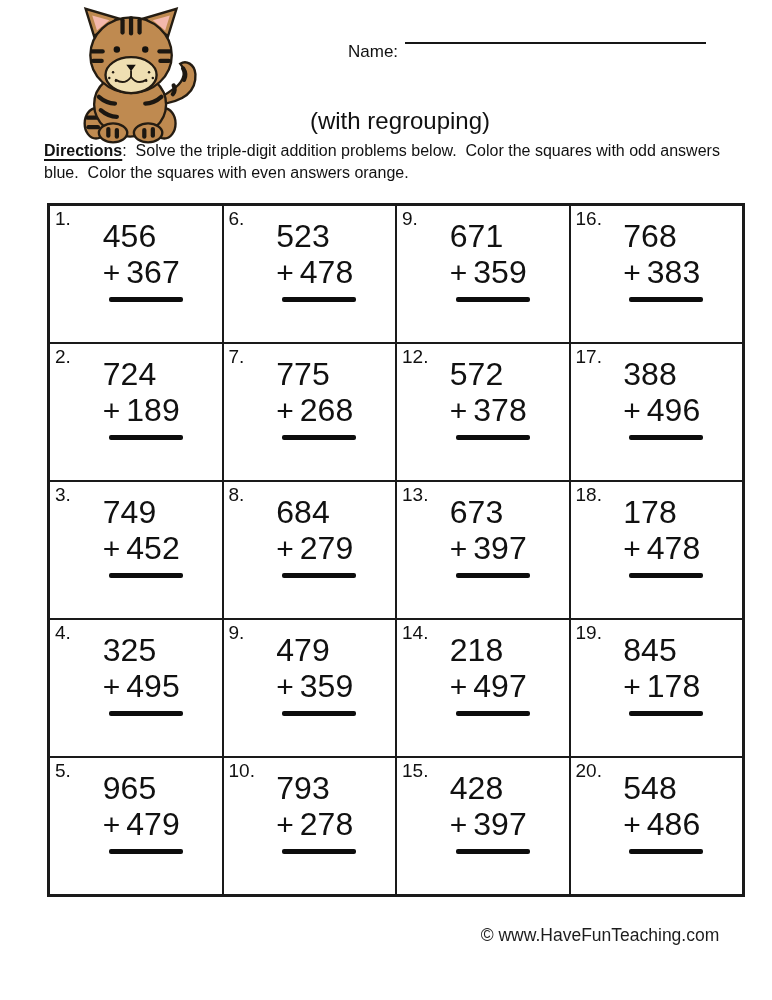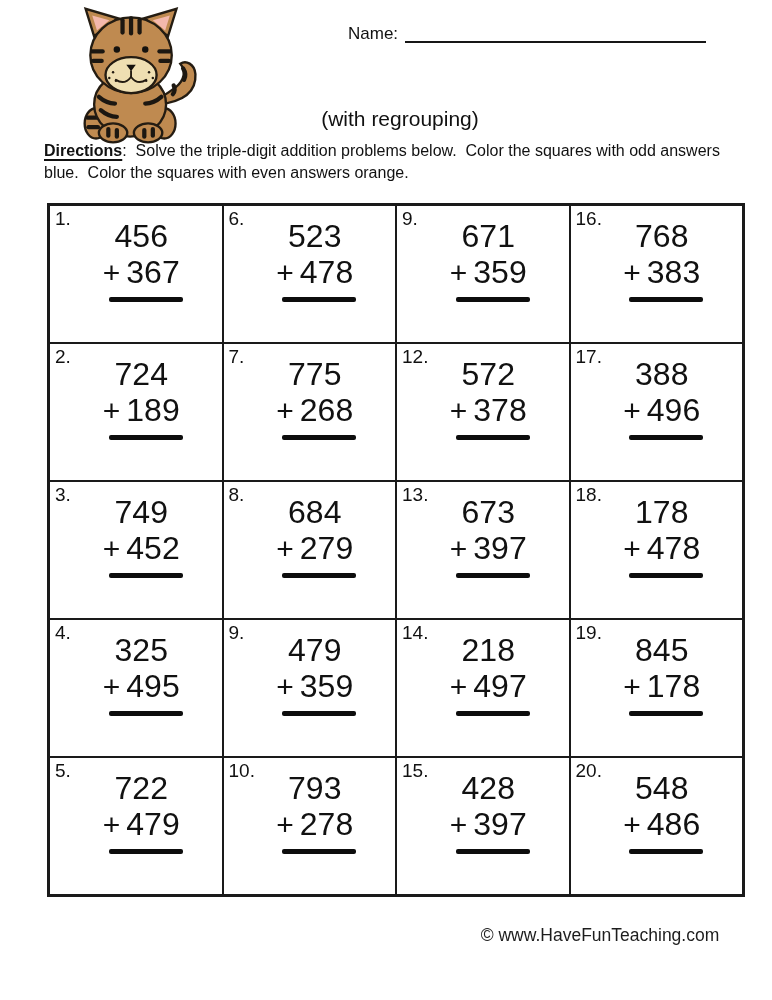--- a/index.html
+++ b/index.html
@@ -20,24 +20,23 @@
   .tiger {
     position: absolute;
     left: 56px;
     top: 6px;
     width: 152px;
     height: 142px;
   }
   .name-row {
     position: absolute;
     left: 348px;
-    top: 24px;
+    top: 42px;
     width: 358px;
     display: flex;
-    align-items: flex-end;
     gap: 7px;
     font-size: 17px;
   }
   .name-row .label { padding-bottom: 1px; }
   .name-line {
     flex: 1;
     height: 0;
     border-bottom: 2px solid #161616;
     margin-bottom: 2px;
   }
@@ -55,21 +54,21 @@
     border-bottom: 3px solid #161616;
     padding: 0 4px 3px 4px;
     line-height: 1.1;
   }
   .subtitle-wrap {
     position: absolute;
     left: 28px;
     top: 107px;
     width: 744px;
     text-align: center;
-    font-size: 21px;
+    font-size: 24px;
   }
   .directions {
     position: absolute;
     left: 44px;
     top: 140px;
     width: 700px;
     font-size: 16px;
     line-height: 1.38;
     white-space: pre-wrap;
   }
@@ -106,21 +105,21 @@
     font-size: 19px;
     line-height: 1.1;
   }
   .prob {
     width: fit-content;
     margin: 13px auto 0 auto;
     transform: translateX(7px);
     font-size: 32px;
     line-height: 1.12;
   }
-  .a1 { text-align: center; padding-right: 3px; }
+  .a1 { text-align: left; padding-right: 3px; }
   .row2 { display: flex; align-items: baseline; }
   .plus { font-size: 30px; margin-right: 6px; }
   .a2 { flex: 1; padding-right: 3px; }
   .ansline {
     height: 5px;
     background: #0d0d0d;
     border-radius: 2px;
     margin-top: 6px;
     margin-left: 6px;
   }
@@ -381,21 +380,21 @@
         <div class="row2">
           <span class="plus">+</span>
           <span class="a2">178</span>
         </div>
         <div class="ansline"></div>
       </div>
     </div>
       <div class="cell">
       <span class="pnum">5.</span>
       <div class="prob">
-        <div class="a1">722</div>
+        <div class="a1">965</div>
         <div class="row2">
           <span class="plus">+</span>
           <span class="a2">479</span>
         </div>
         <div class="ansline"></div>
       </div>
     </div>
       <div class="cell">
       <span class="pnum">10.</span>
       <div class="prob">

